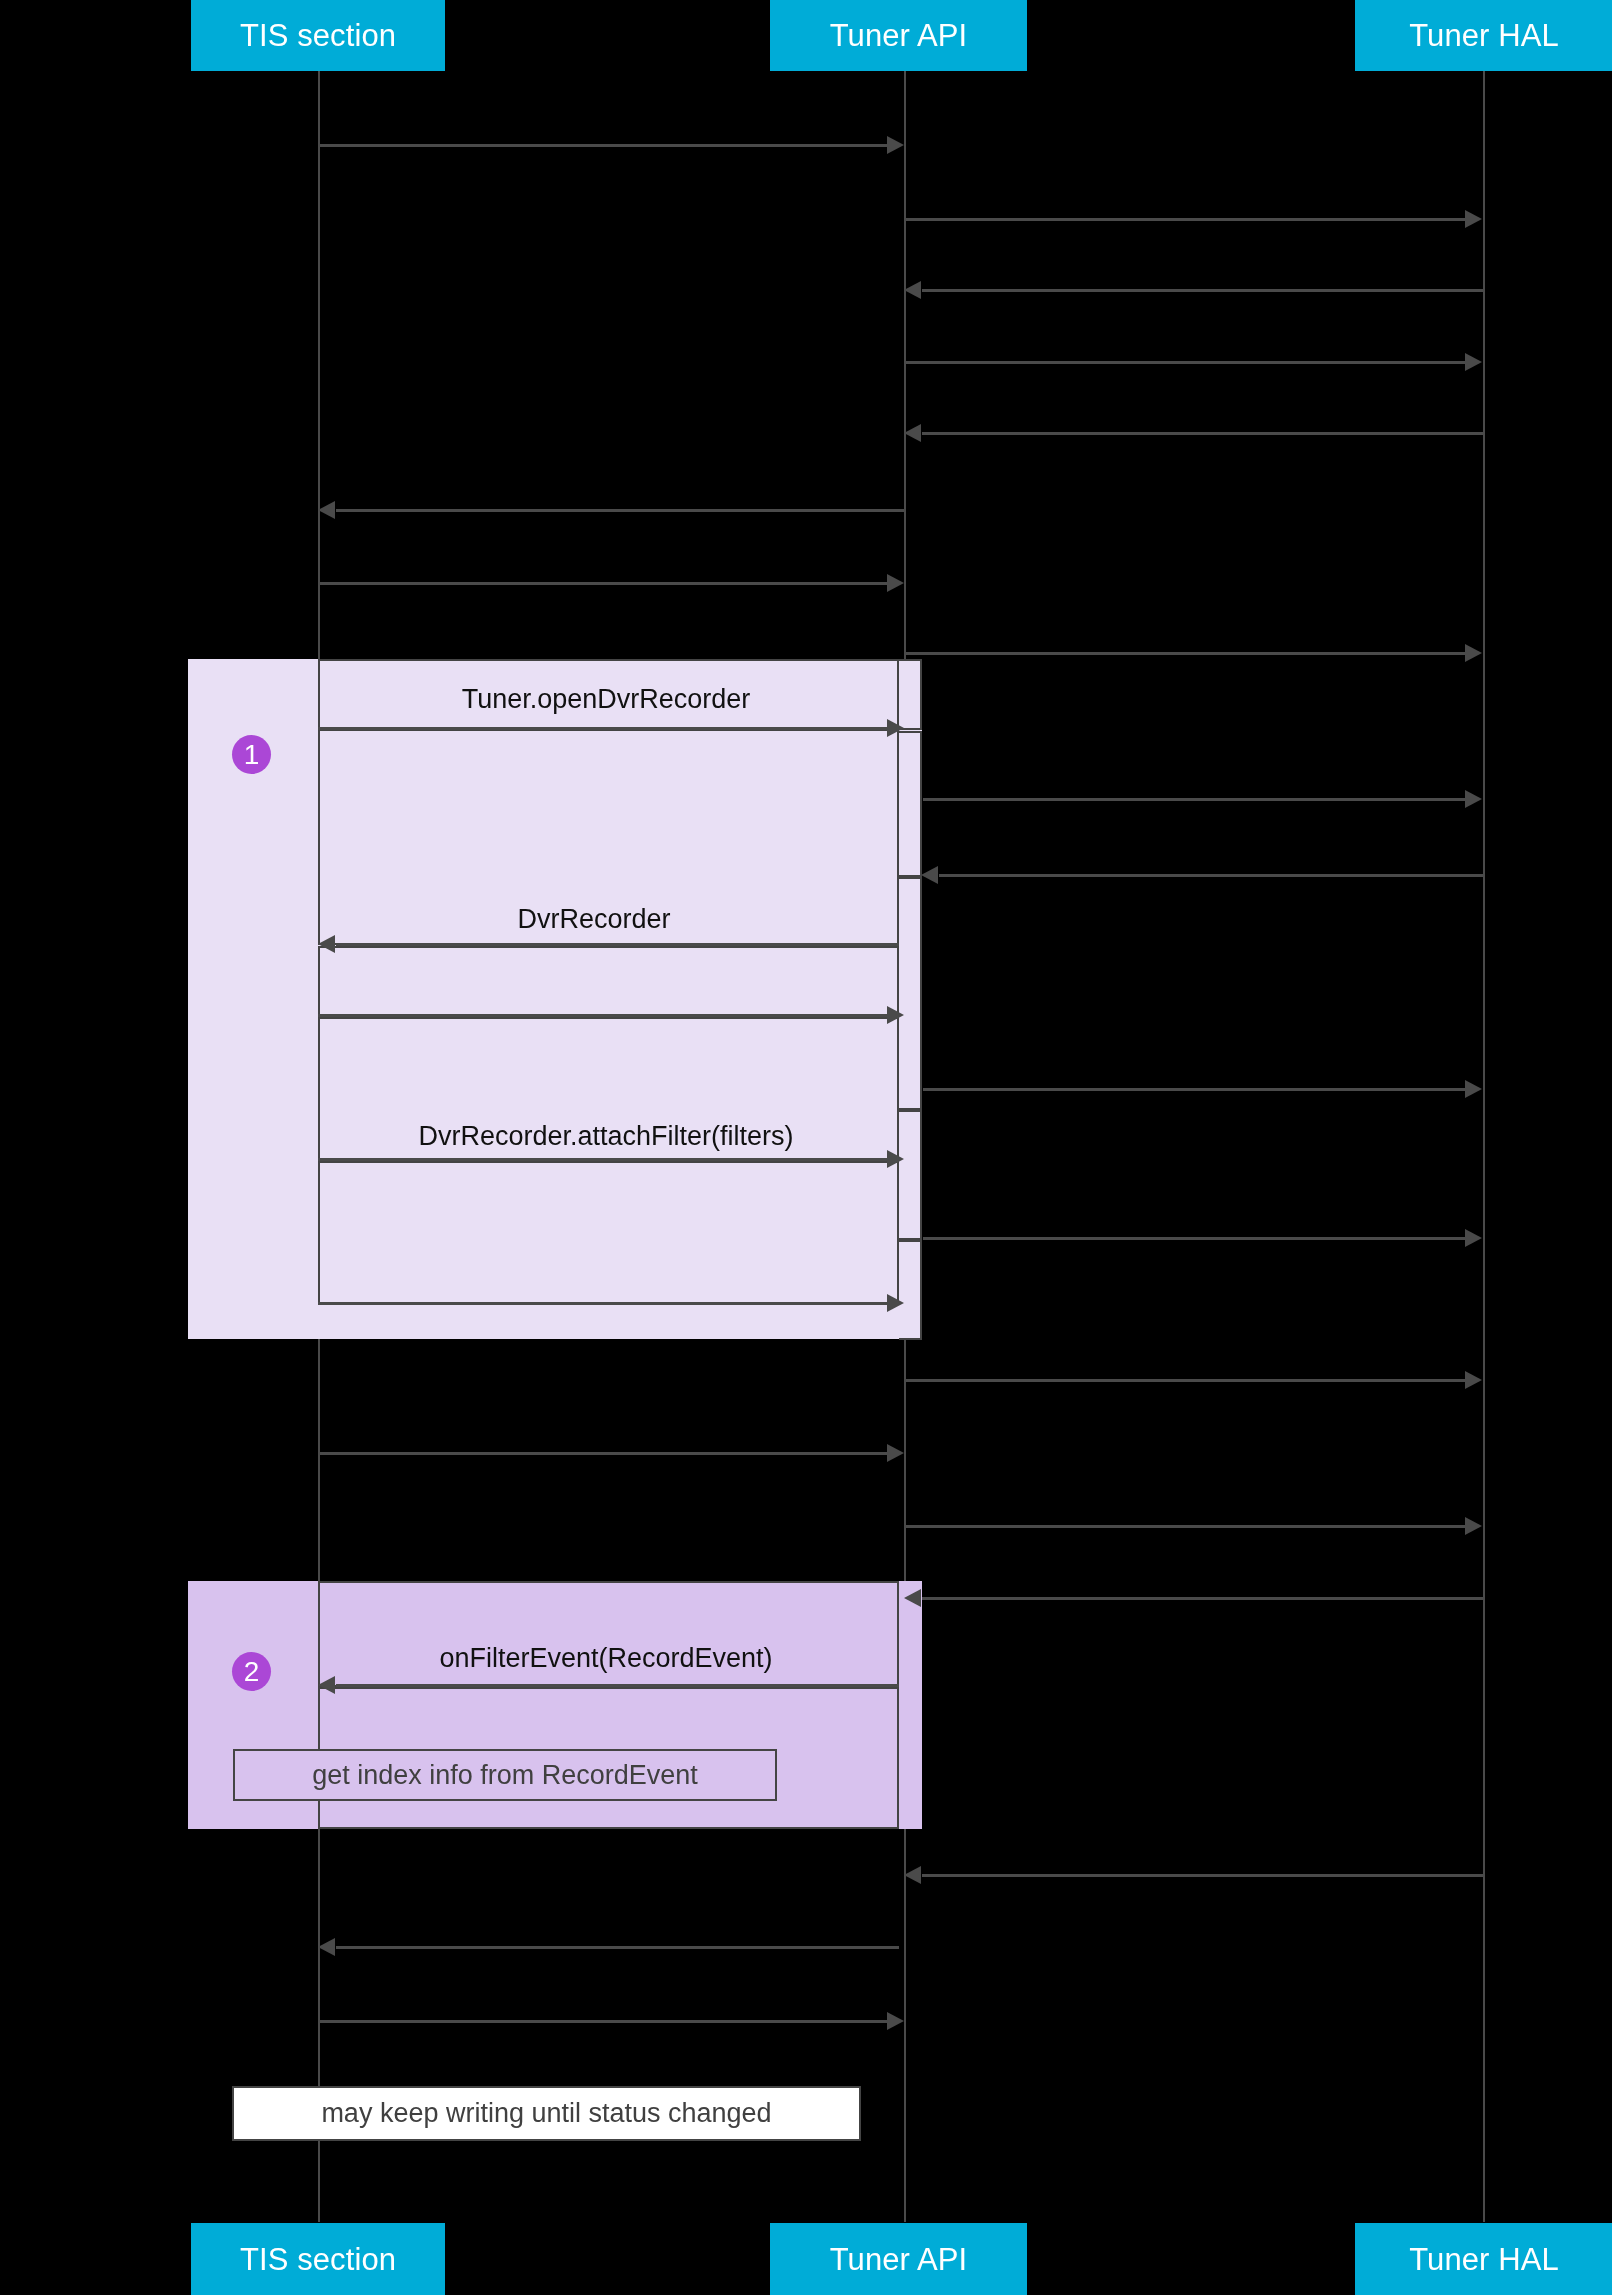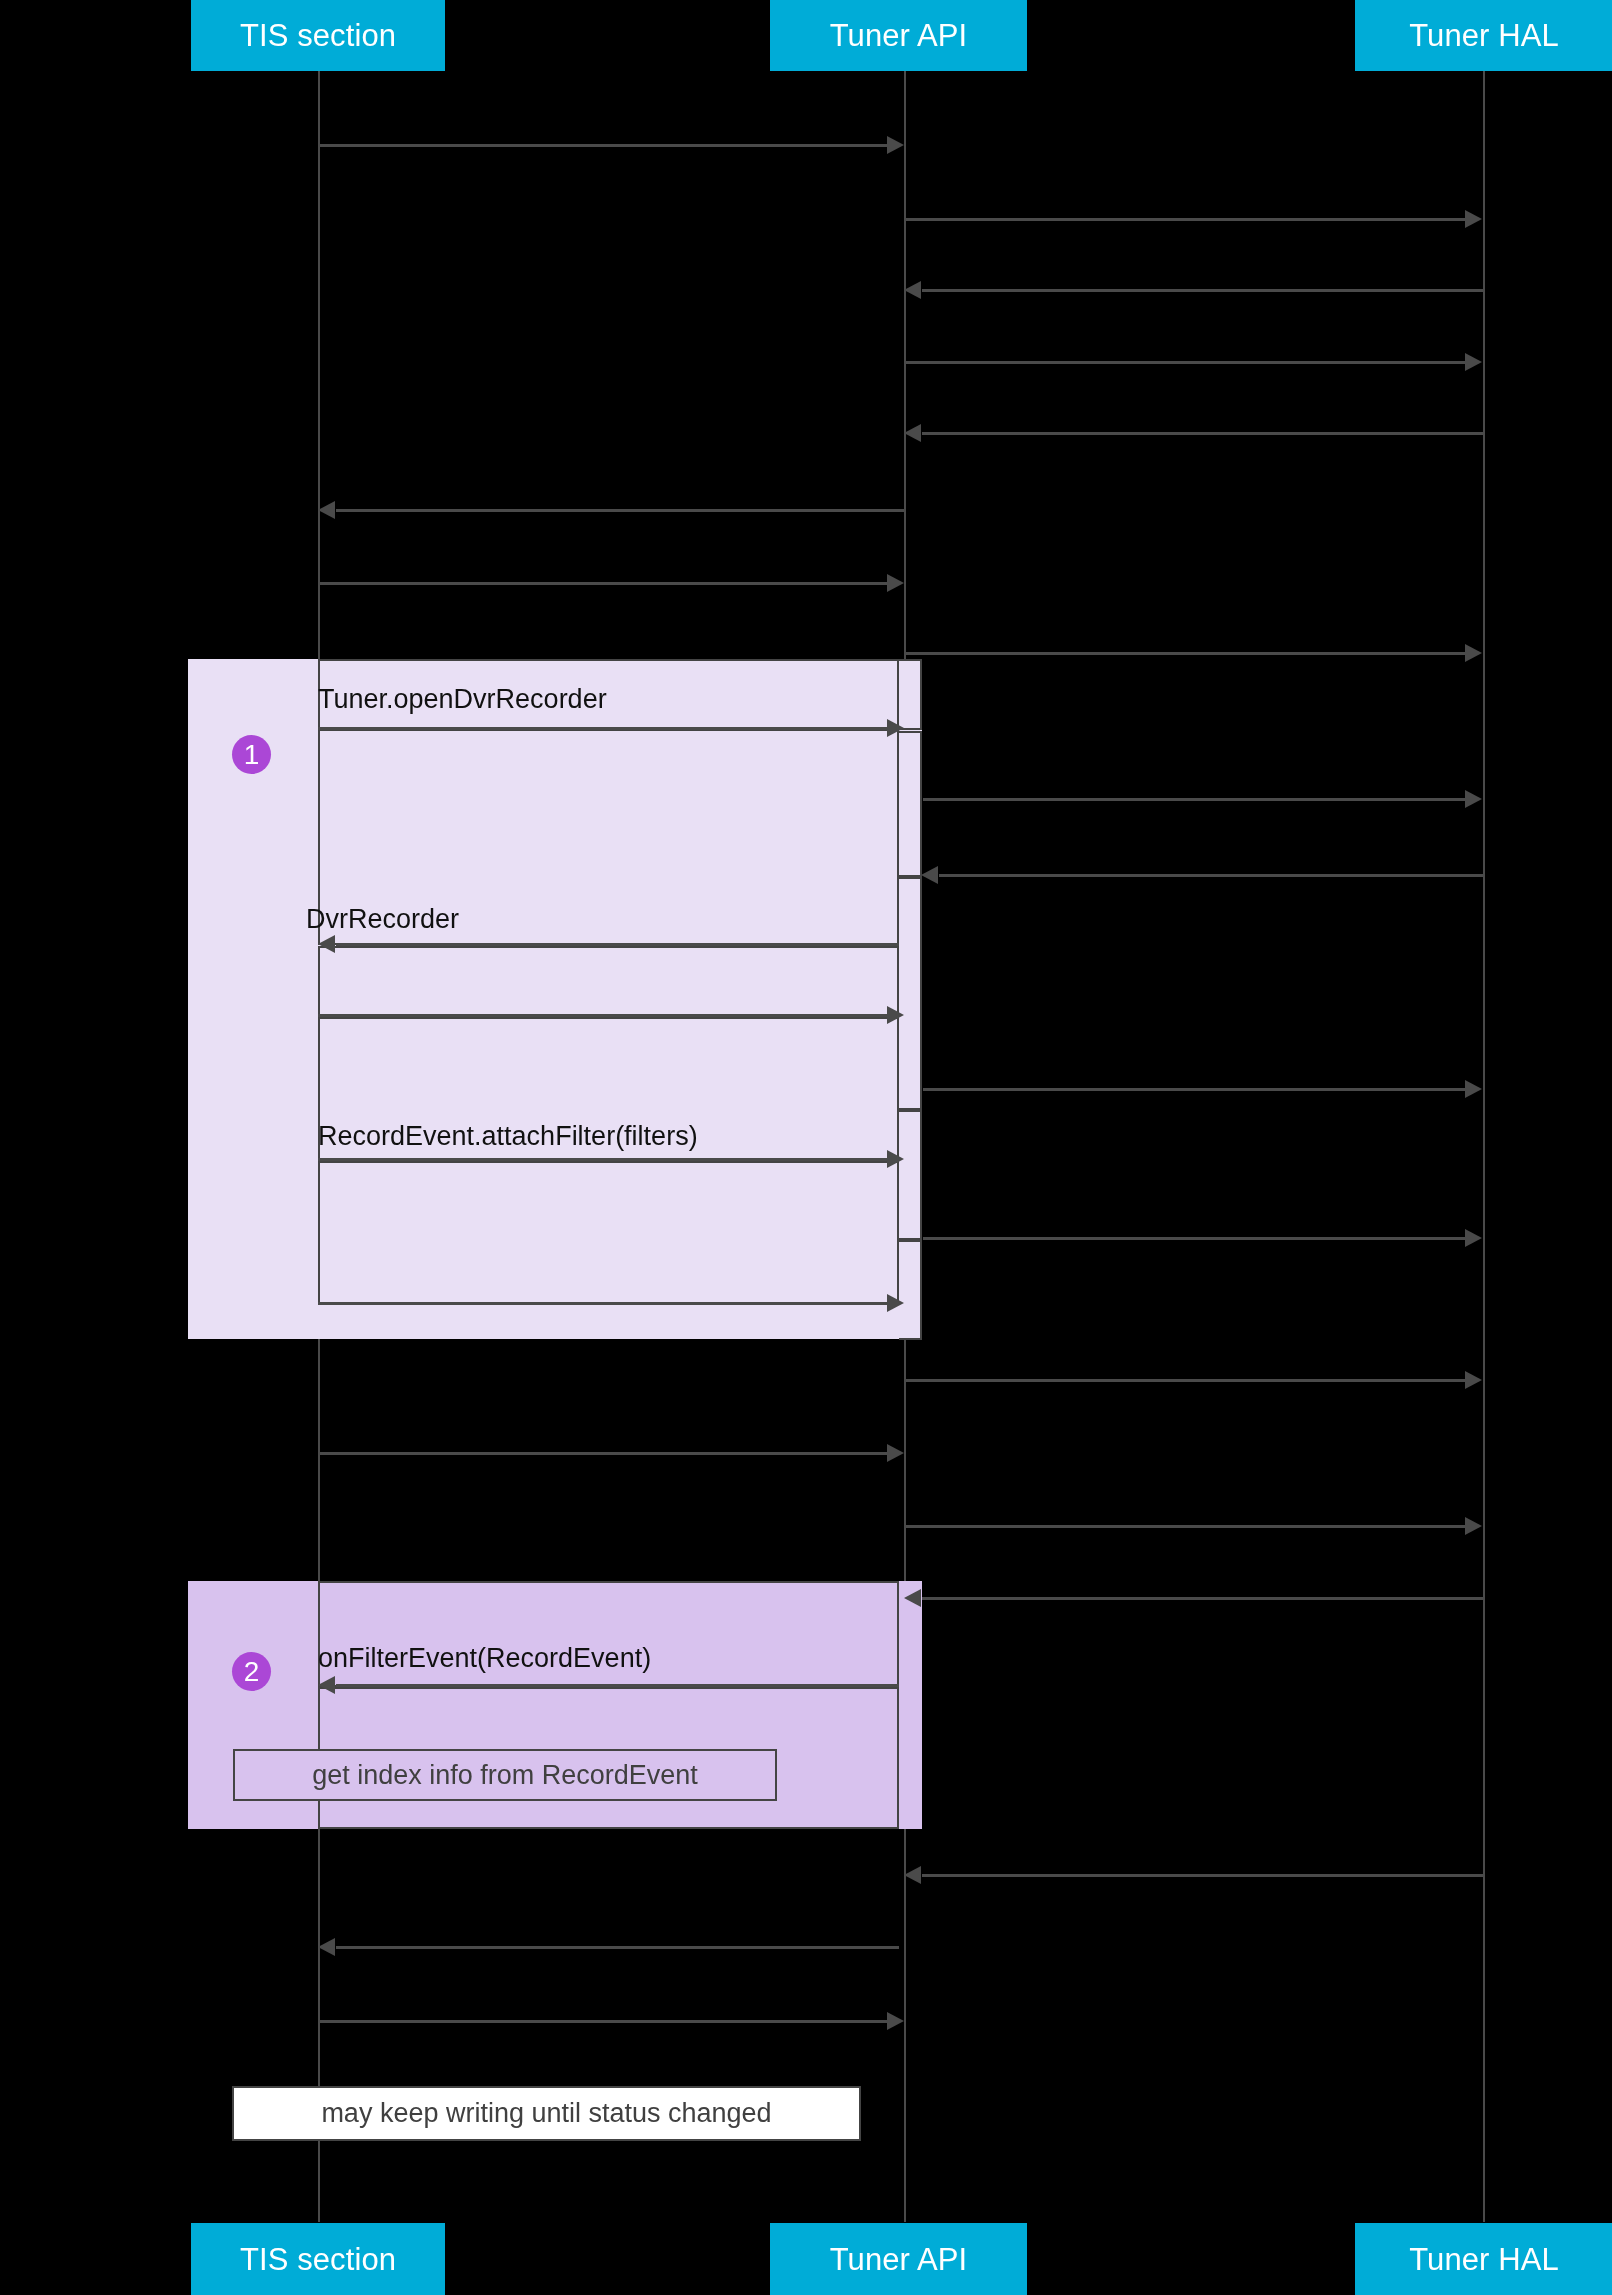--- a/index.html
+++ b/index.html
@@ -83,21 +83,21 @@
     border-bottom: 9.5px solid transparent;
   }
   .arrowhead.right { border-left: 17.5px solid #4A4A4A; }
   .arrowhead.left  { border-right: 17.5px solid #4A4A4A; }
 
   .msg-label {
     position: absolute;
     font-size: 27px;
     color: #111111;
     white-space: nowrap;
-    text-align: left;
+    text-align: center;
   }
 
   
   .note {
     position: absolute;
     box-sizing: border-box;
     border: 2.9px solid #444444;
     display: flex;
     align-items: center;
     justify-content: center;
@@ -166,21 +166,21 @@
   <div class="msg" style="left:318px; top:727px; width:576px;"></div>
   <div class="arrowhead right" style="left:887px; top:719px;"></div>
 
   <div class="msg-label" style="left:306px; top:904px; width:576px;">DvrRecorder</div>
   <div class="msg" style="left:336px; top:943px; width:563px;"></div>
   <div class="arrowhead left" style="left:318px; top:935px;"></div>
 
   <div class="msg" style="left:318px; top:1014px; width:576px;"></div>
   <div class="arrowhead right" style="left:887px; top:1006px;"></div>
 
-  <div class="msg-label" style="left:318px; top:1121px; width:576px;">RecordEvent.attachFilter(filters)</div>
+  <div class="msg-label" style="left:318px; top:1121px; width:576px;">DvrRecorder.attachFilter(filters)</div>
   <div class="msg" style="left:318px; top:1158px; width:576px;"></div>
   <div class="arrowhead right" style="left:887px; top:1150px;"></div>
 
   <div class="msg" style="left:318px; top:1302px; width:576px;"></div>
   <div class="arrowhead right" style="left:887px; top:1294px;"></div>
 
   <div class="msg" style="left:923px; top:798px; width:549px;"></div>
   <div class="arrowhead right" style="left:1465px; top:790px;"></div>
 
   <div class="msg" style="left:939px; top:874px; width:545px;"></div>

